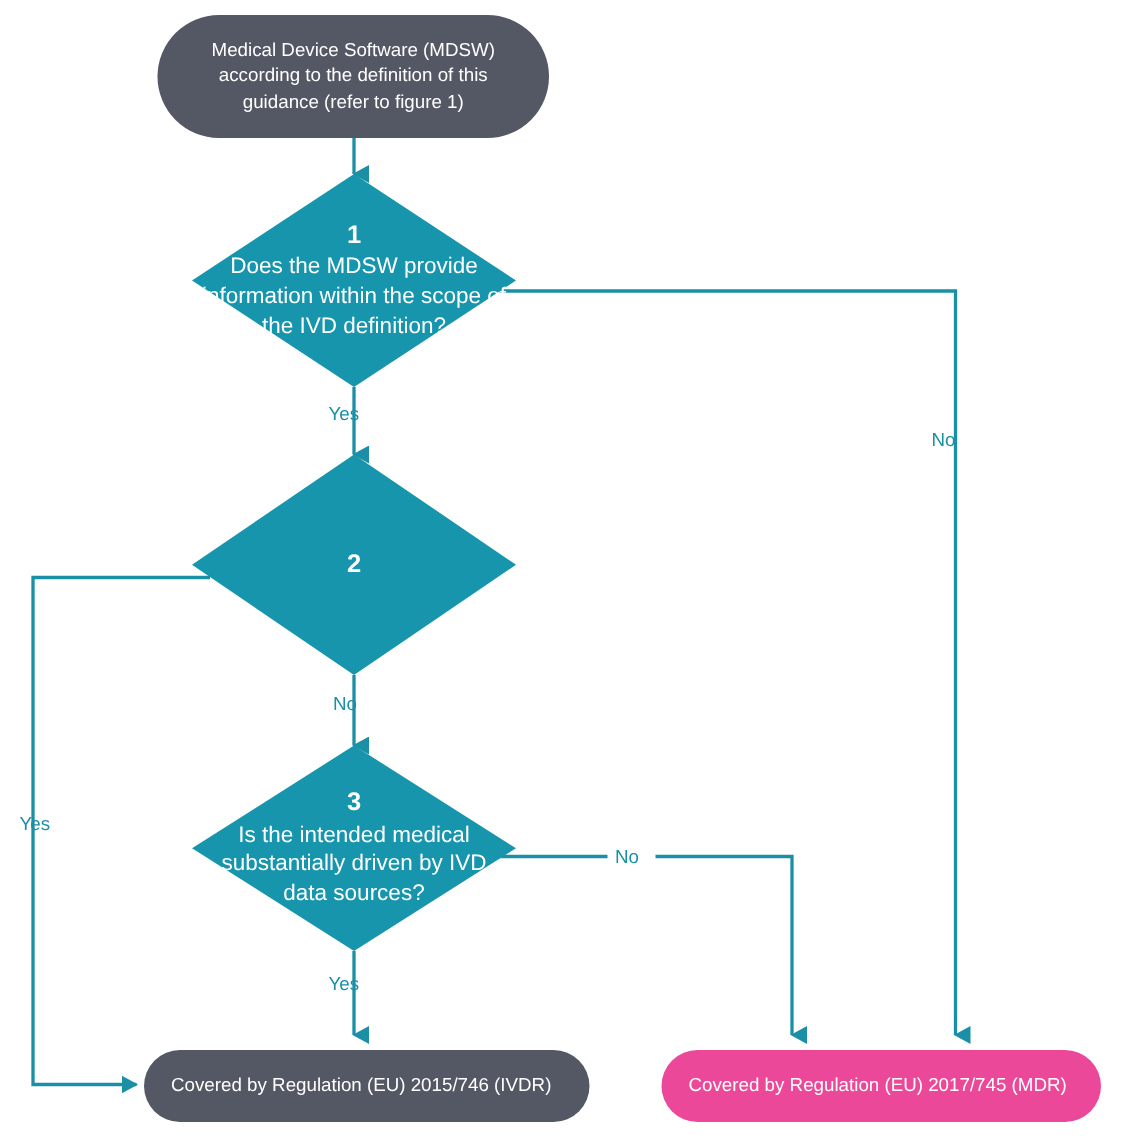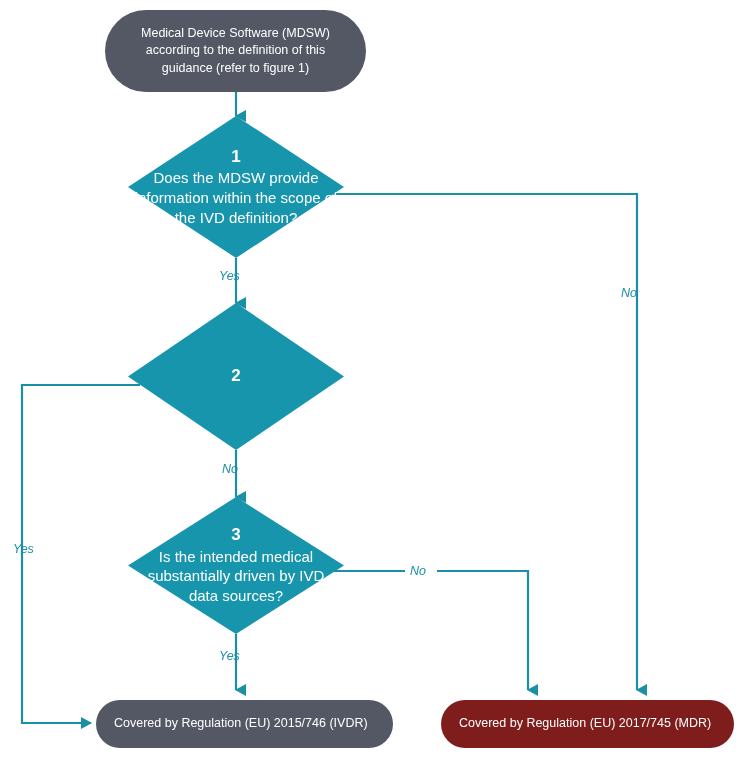--- a/index.html
+++ b/index.html
@@ -81,21 +81,20 @@
     line-height: 1.32;
   }
 
   
   .edge-label {
     position: absolute;
     color: #1B8FA6;
     font-size: 12.5px;
     line-height: 1;
     white-space: nowrap;
-    font-style: italic;
   }
   .edge-label.on-white {
     background: #ffffff;
     padding: 1px 3px;
   }
 </style>
 </head>
 <body>
 
 <div id="flowchart-root">
@@ -154,21 +153,21 @@
     <div class="decision-body">
       <span class="decision-number">3</span>
       <span class="decision-question">Is the intended medical substantially driven by IVD data sources?</span>
     </div>
   </div>
 
   <div class="node terminal" style="left:96px; top:700px; width:297px; height:48px; background:#545764; font-size:12.5px;">
     <span class="node-text">Covered by Regulation (EU) 2015/746 (IVDR)</span>
   </div>
 
-  <div class="node terminal" style="left:441px; top:700px; width:293px; height:48px; background:#7f1d1d; font-size:12.5px;">
+  <div class="node terminal" style="left:441px; top:700px; width:293px; height:48px; background:#ec4899; font-size:12.5px;">
     <span class="node-text">Covered by Regulation (EU) 2017/745 (MDR)</span>
   </div>
 
   <span class="edge-label" style="left:219px; top:270px;">Yes</span>
 
   <span class="edge-label" style="left:621px; top:287px;">No</span>
 
   <span class="edge-label" style="left:13px; top:543px;">Yes</span>
 
   <span class="edge-label" style="left:222px; top:463px;">No</span>

